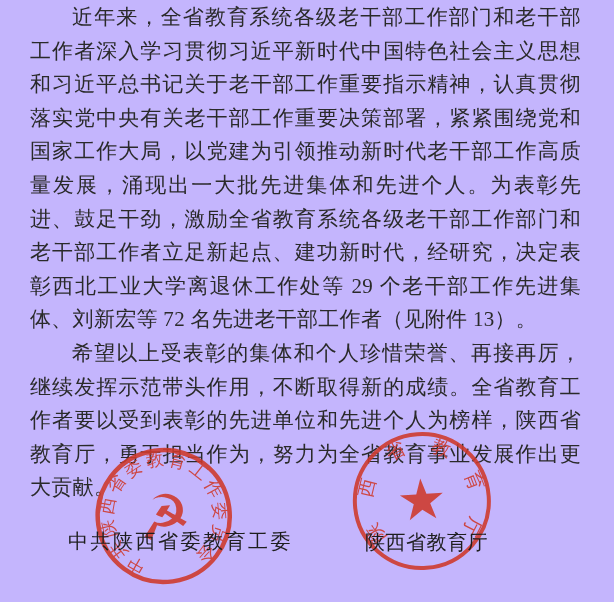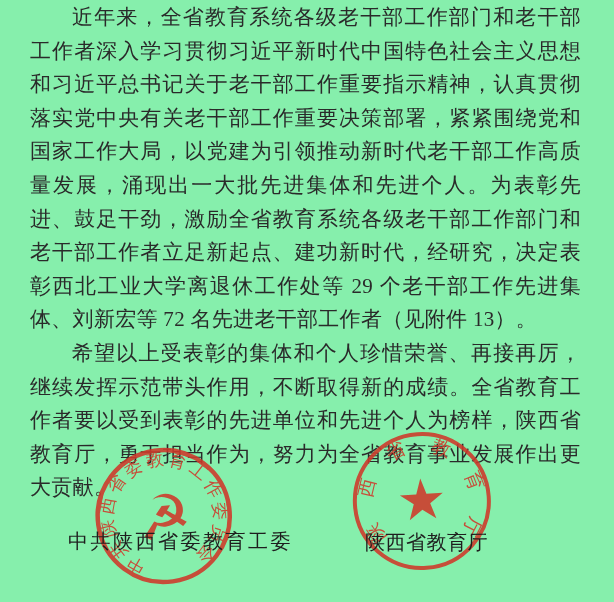--- a/index.html
+++ b/index.html
@@ -4,21 +4,21 @@
 <style>
   html, body { margin: 0; padding: 0; }
   body {
     width: 614px; height: 602px;
     background: #ffffff;
     font-family: "Liberation Serif", "DejaVu Serif", serif;
     position: relative; overflow: hidden;
   }
   .page {
     position: absolute; inset: 0;
-    background: #86efac;
+    background: #c4b5fd;
   }
   .body-text {
     position: absolute;
     left: 30px; top: 1px; width: 551px;
     color: #2a2a2a;
     font-size: 21px;
     line-height: 33.6px;
     text-align: justify;
     letter-spacing: 0.3px;
   }

